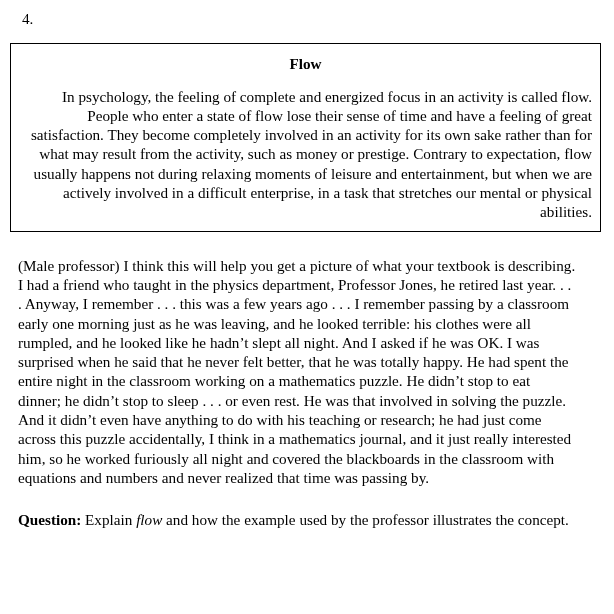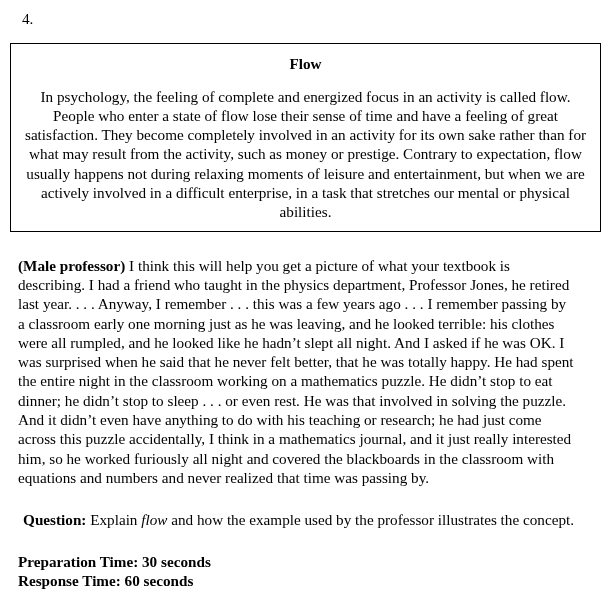--- a/index.html
+++ b/index.html
@@ -47,35 +47,34 @@
     border: 1px solid #000000;
     padding: 9px 8px 9px 8px;
     box-sizing: border-box;
   }
   .passage-title {
     text-align: center;
     font-weight: bold;
     margin: 1px 0 13px 0;
   }
   .passage-body {
-    text-align: center;
+    text-align: right;
   }
 
   
   .lecture {
     margin: 24px 38px 0 18px;
   }
   .speaker-label {
-    font-weight: bold;
+    font-weight: normal;
   }
 
   
   .question {
     margin: 23px 40px 0 18px;
-    text-align: right;
   }
   .question-label {
     font-weight: bold;
   }
   .term-italic {
     font-style: italic;
   }
 
   
   .timing {
@@ -101,18 +100,14 @@
   </div>
 
   <div class="lecture">
     <span class="speaker-label">(Male professor)</span><span> I think this will help you get a picture of what your textbook is describing. I had a friend who taught in the physics department, Professor Jones, he retired last year. . . . Anyway, I remember . . . this was a few years ago . . . I remember passing by a classroom early one morning just as he was leaving, and he looked terrible: his clothes were all rumpled, and he looked like he hadn’t slept all night. And I asked if he was OK. I was surprised when he said that he never felt better, that he was totally happy. He had spent the entire night in the classroom working on a mathematics puzzle. He didn’t stop to eat dinner; he didn’t stop to sleep . . . or even rest. He was that involved in solving the puzzle. And it didn’t even have anything to do with his teaching or research; he had just come across this puzzle accidentally, I think in a mathematics journal, and it just really interested him, so he worked furiously all night and covered the blackboards in the classroom with equations and numbers and never realized that time was passing by.</span>
   </div>
 
   <div class="question">
     <span class="question-label">Question:</span><span> Explain </span><span class="term-italic">flow</span><span> and how the example used by the professor illustrates the concept.</span>
   </div>
 
-  <div class="timing">
-    <div class="timing-line">Preparation Time: 30 seconds</div>
-    <div class="timing-line">Response Time: 60 seconds</div>
-  </div>
 
 </div>
 
 </body></html>

